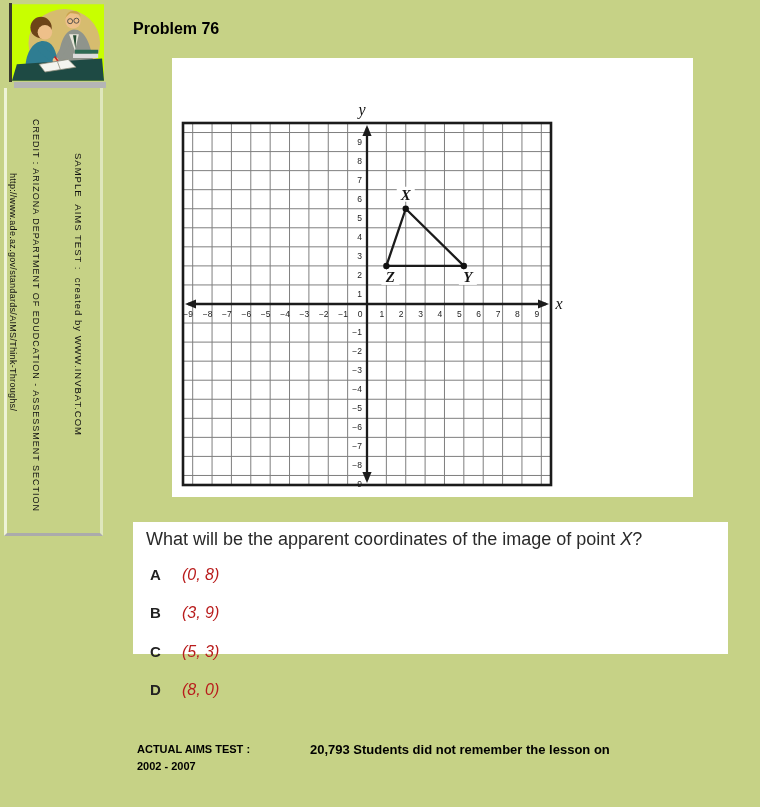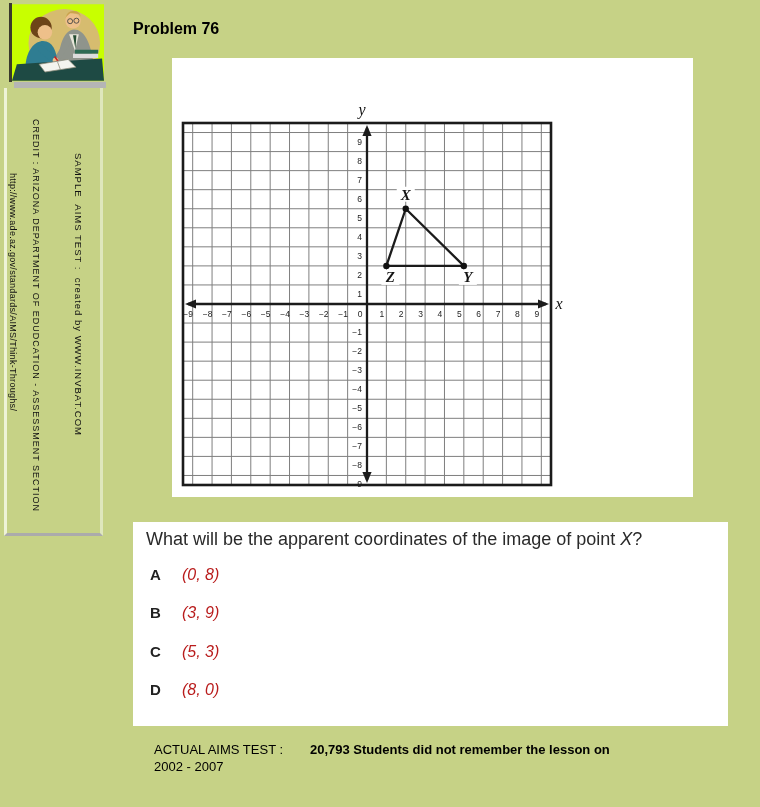--- a/index.html
+++ b/index.html
@@ -32,28 +32,28 @@
   
   .panel{position:absolute;background:var(--panel-bg,#fff);}
   .panel1{left:172px;top:58px;width:521px;height:439px;}
   .statement{position:absolute;left:11px;top:7px;font-size:17px;color:#2c2c2c;}
   .it{font-style:italic;}
   #grid-svg{position:absolute;left:0;top:35px;}
   .tick{font:8.5px "Liberation Sans",sans-serif;fill:#1d1d1d;text-anchor:middle;}
   .tick-y{text-anchor:end;}
   .vlabel{font:italic bold 15px "Liberation Serif",serif;fill:#151515;text-anchor:middle;}
   .axis-title{font:italic 16px "Liberation Serif",serif;fill:#151515;text-anchor:middle;}
-  .panel2{left:133px;top:522px;width:595px;height:204px;}
+  .panel2{left:133px;top:522px;width:595px;height:132px;}
   .question{position:absolute;left:13px;top:7px;font-size:18px;color:#2a2a2a;}
   .choice{position:absolute;left:17px;}
   .row-a{top:44px}.row-b{top:82px}.row-c{top:121px}.row-d{top:159px}
   .letter{display:inline-block;width:32px;font-weight:bold;font-size:15px;color:#222;}
   .value{font-size:16px;color:#b91c1c;font-style:italic;}
   
-  .footer-left{position:absolute;left:154px;top:741px;font-size:13px;font-weight:normal;line-height:17px;}
+  .footer-left{position:absolute;left:137px;top:741px;font-size:11px;font-weight:bold;line-height:17px;}
   .footer-right{position:absolute;left:310px;top:741px;font-size:13px;font-weight:bold;line-height:17px;}
 </style>
 </head>
 <body>
 
 <div class="img-frame">
   <svg viewBox="0 0 95 79" aria-hidden="true">
     <rect width="95" height="79" style="fill:var(--image-bg,#c8ff00)"></rect>
     <ellipse cx="54" cy="40" rx="37" ry="35" fill="#d6bc6f"></ellipse>
 

